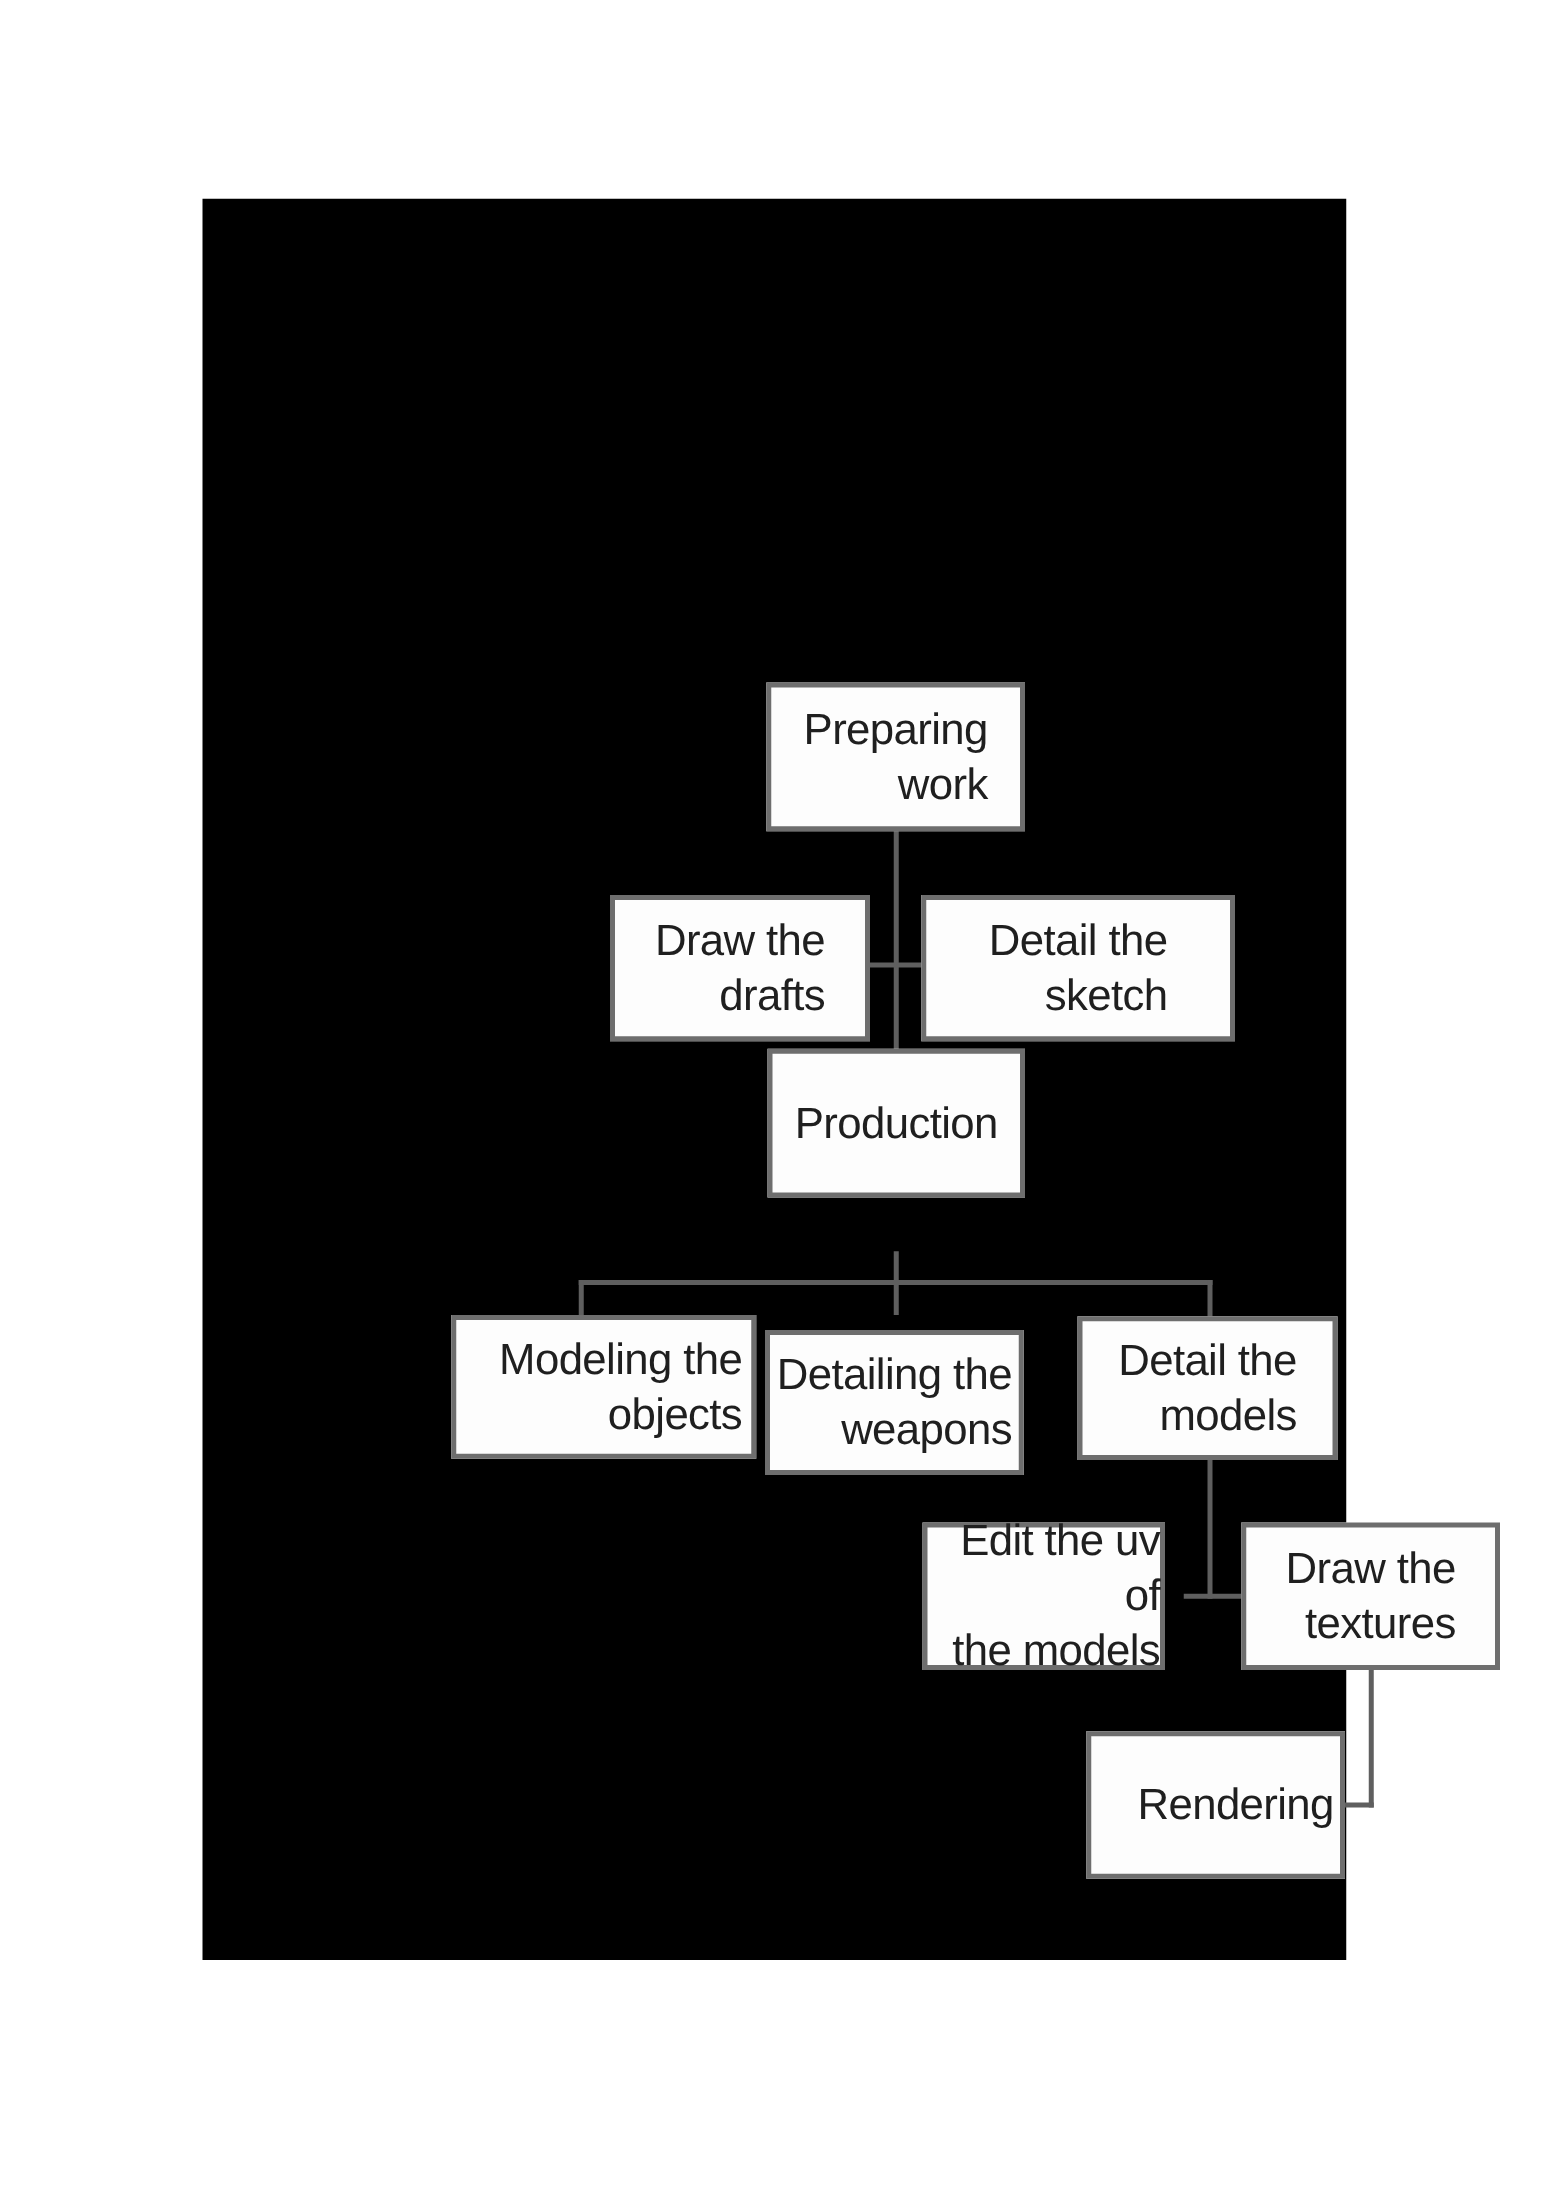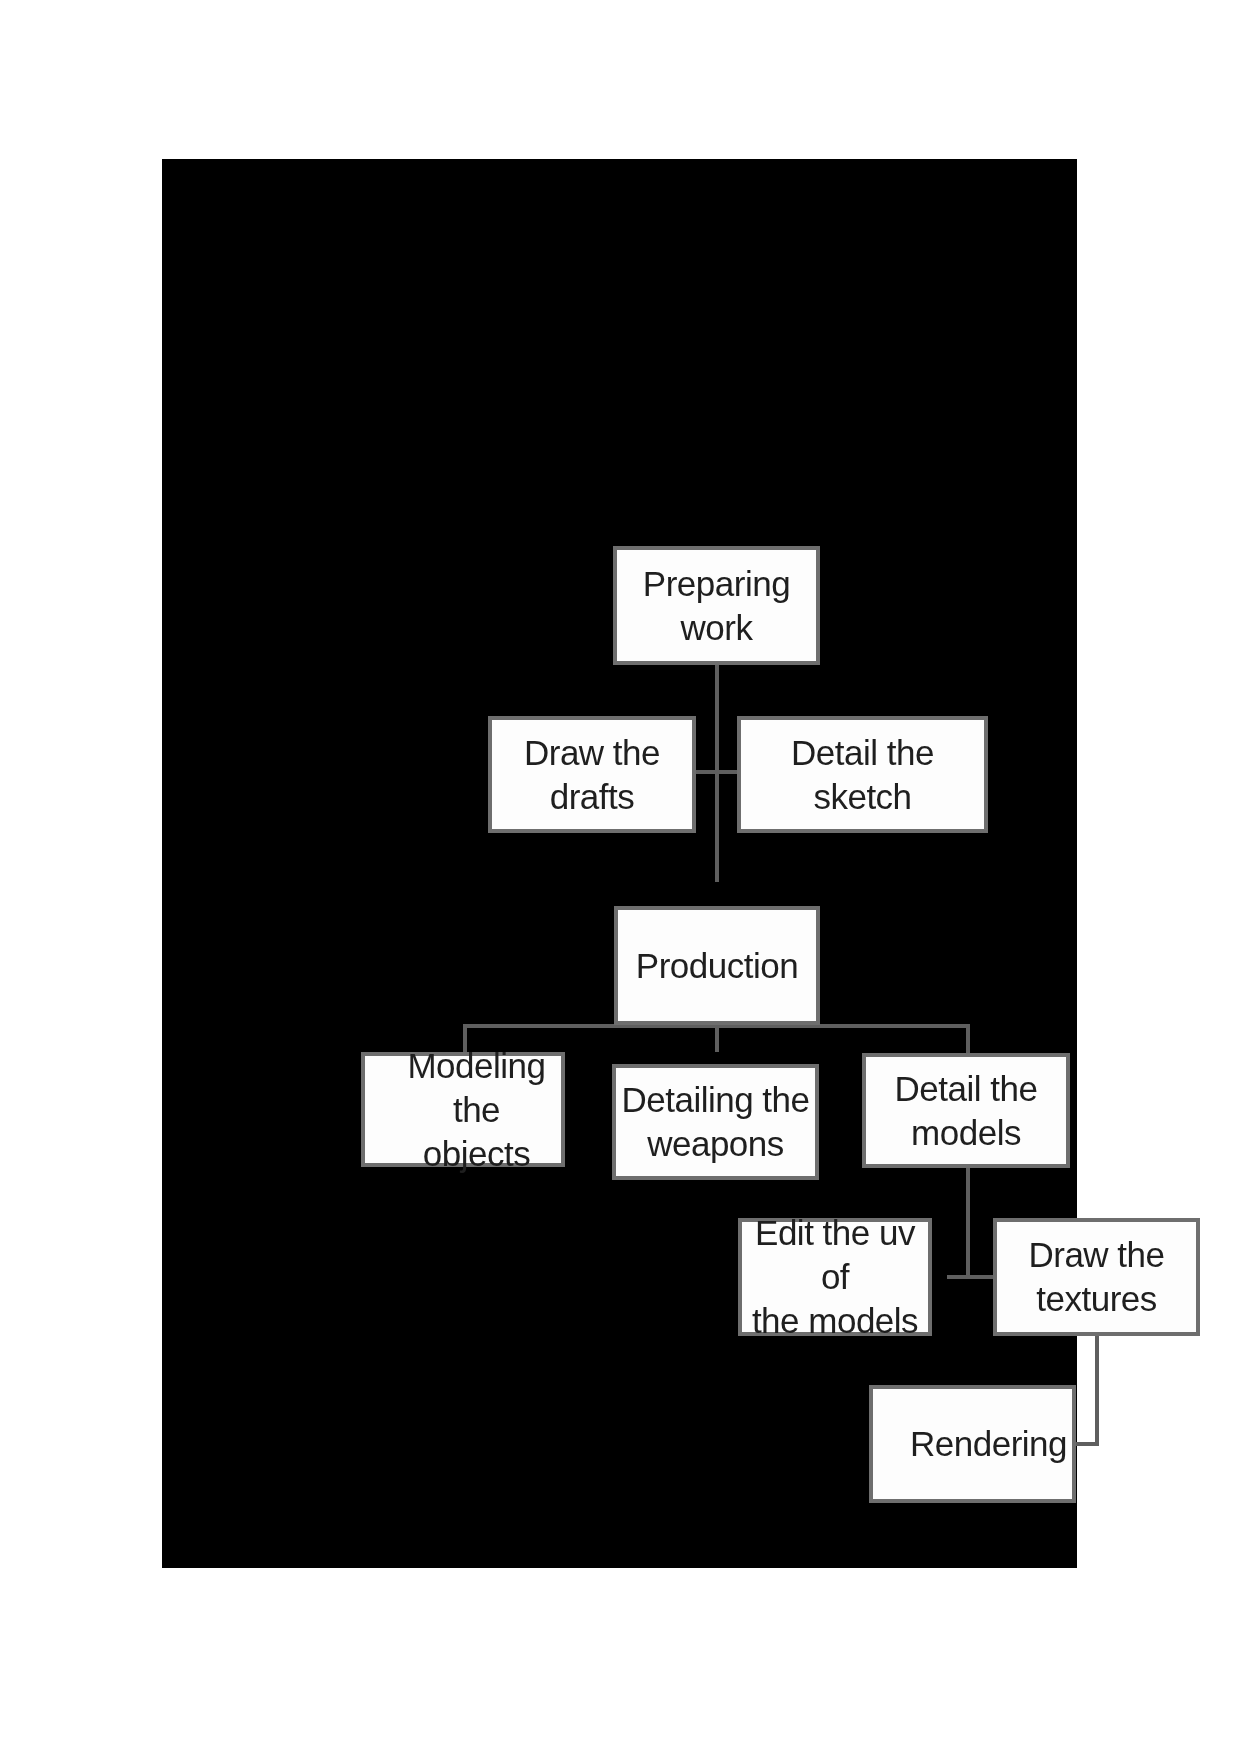--- a/index.html
+++ b/index.html
@@ -20,40 +20,40 @@
     background: #000000;
   }
   .node {
     position: absolute;
     box-sizing: border-box;
     background: #fdfdfd;
     border: 4px solid #6e6e6e;
     display: flex;
     align-items: center;
     justify-content: center;
-    text-align: center;
+    text-align: right;
   }
   .node .label {
     display: block;
     white-space: pre-line;
     font-size: 35px;
     line-height: 44px;
     letter-spacing: -0.5px;
     color: #1f1f1f;
   }
   .edge {
     position: absolute;
     background: #5f5f5f;
   }
   
   #n-preparing      { left: 451px; top: 387px;  width: 207px; height: 119px; }
   #n-drawdrafts     { left: 326px; top: 557px;  width: 208px; height: 117px; }
   #n-detailsketch   { left: 575px; top: 557px;  width: 251px; height: 117px; }
-  #n-production     { left: 452px; top: 747px;  width: 206px; height: 119px; }
-  #n-modeling       { left: 199px; top: 893px;  width: 204px; height: 115px; padding-left: 27px; }
+  #n-production     { left: 452px; top: 680px;  width: 206px; height: 119px; }
+  #n-modeling       { left: 199px; top: 893px;  width: 244px; height: 115px; padding-left: 27px; }
   #n-detailing      { left: 450px; top: 893px;  width: 207px; height: 116px; margin-top: 12px; }
   #n-texture        { left: 700px; top: 894px;  width: 208px; height: 115px; }
   #n-edituv         { left: 576px; top: 1059px; width: 194px; height: 118px; }
   #n-drawtextures   { left: 831px; top: 1059px; width: 207px; height: 118px; }
   #n-rendering      { left: 707px; top: 1226px; width: 207px; height: 118px; padding-left: 32px; }
   
   #e-prep-prod-v    { left: 553px; top: 506px;  width: 4px;   height: 217px; }
   #e-drafts-sketch-h{ left: 534px; top: 611px;  width: 42px;  height: 4px; }
   #e-prod-branch-v  { left: 553px; top: 842px;  width: 4px;   height: 51px; }
   #e-branch-h       { left: 301px; top: 865px;  width: 507px; height: 4px; }

